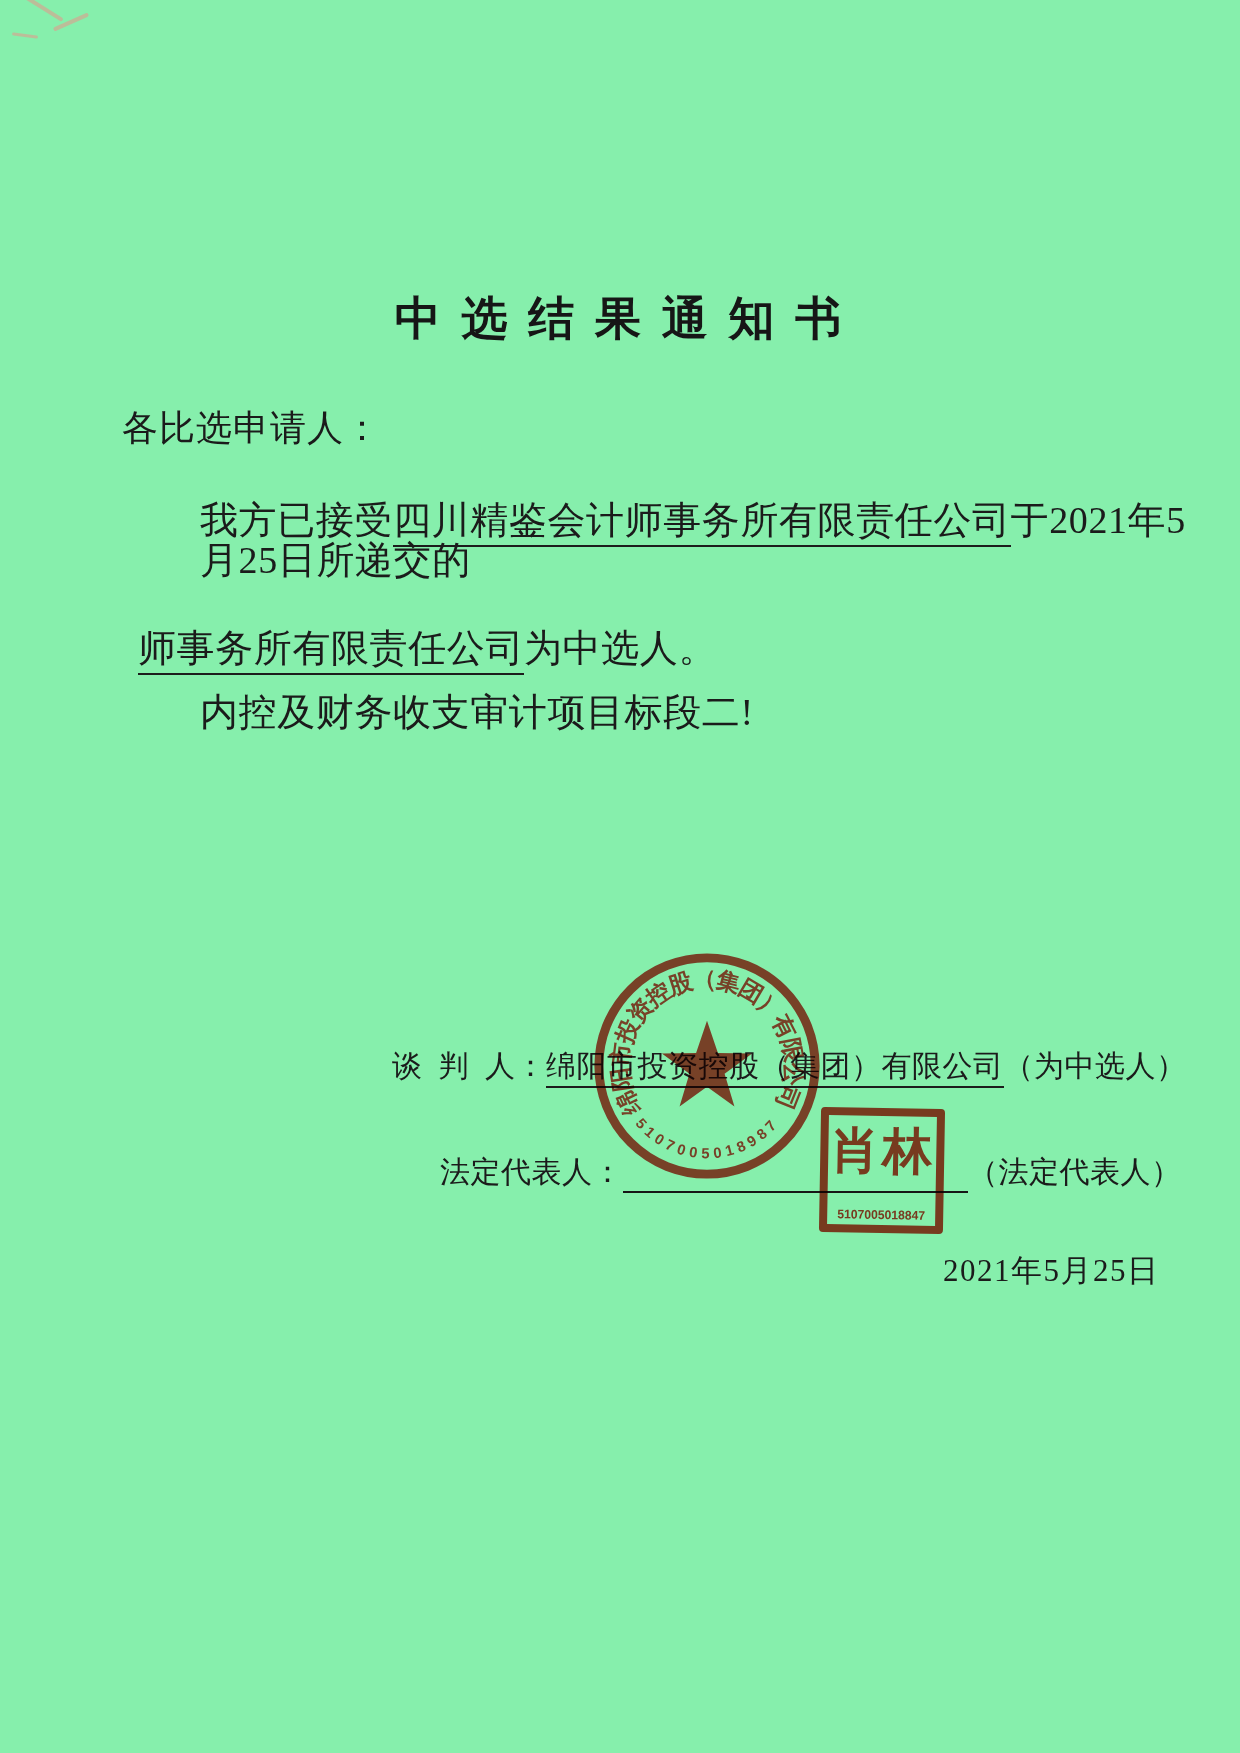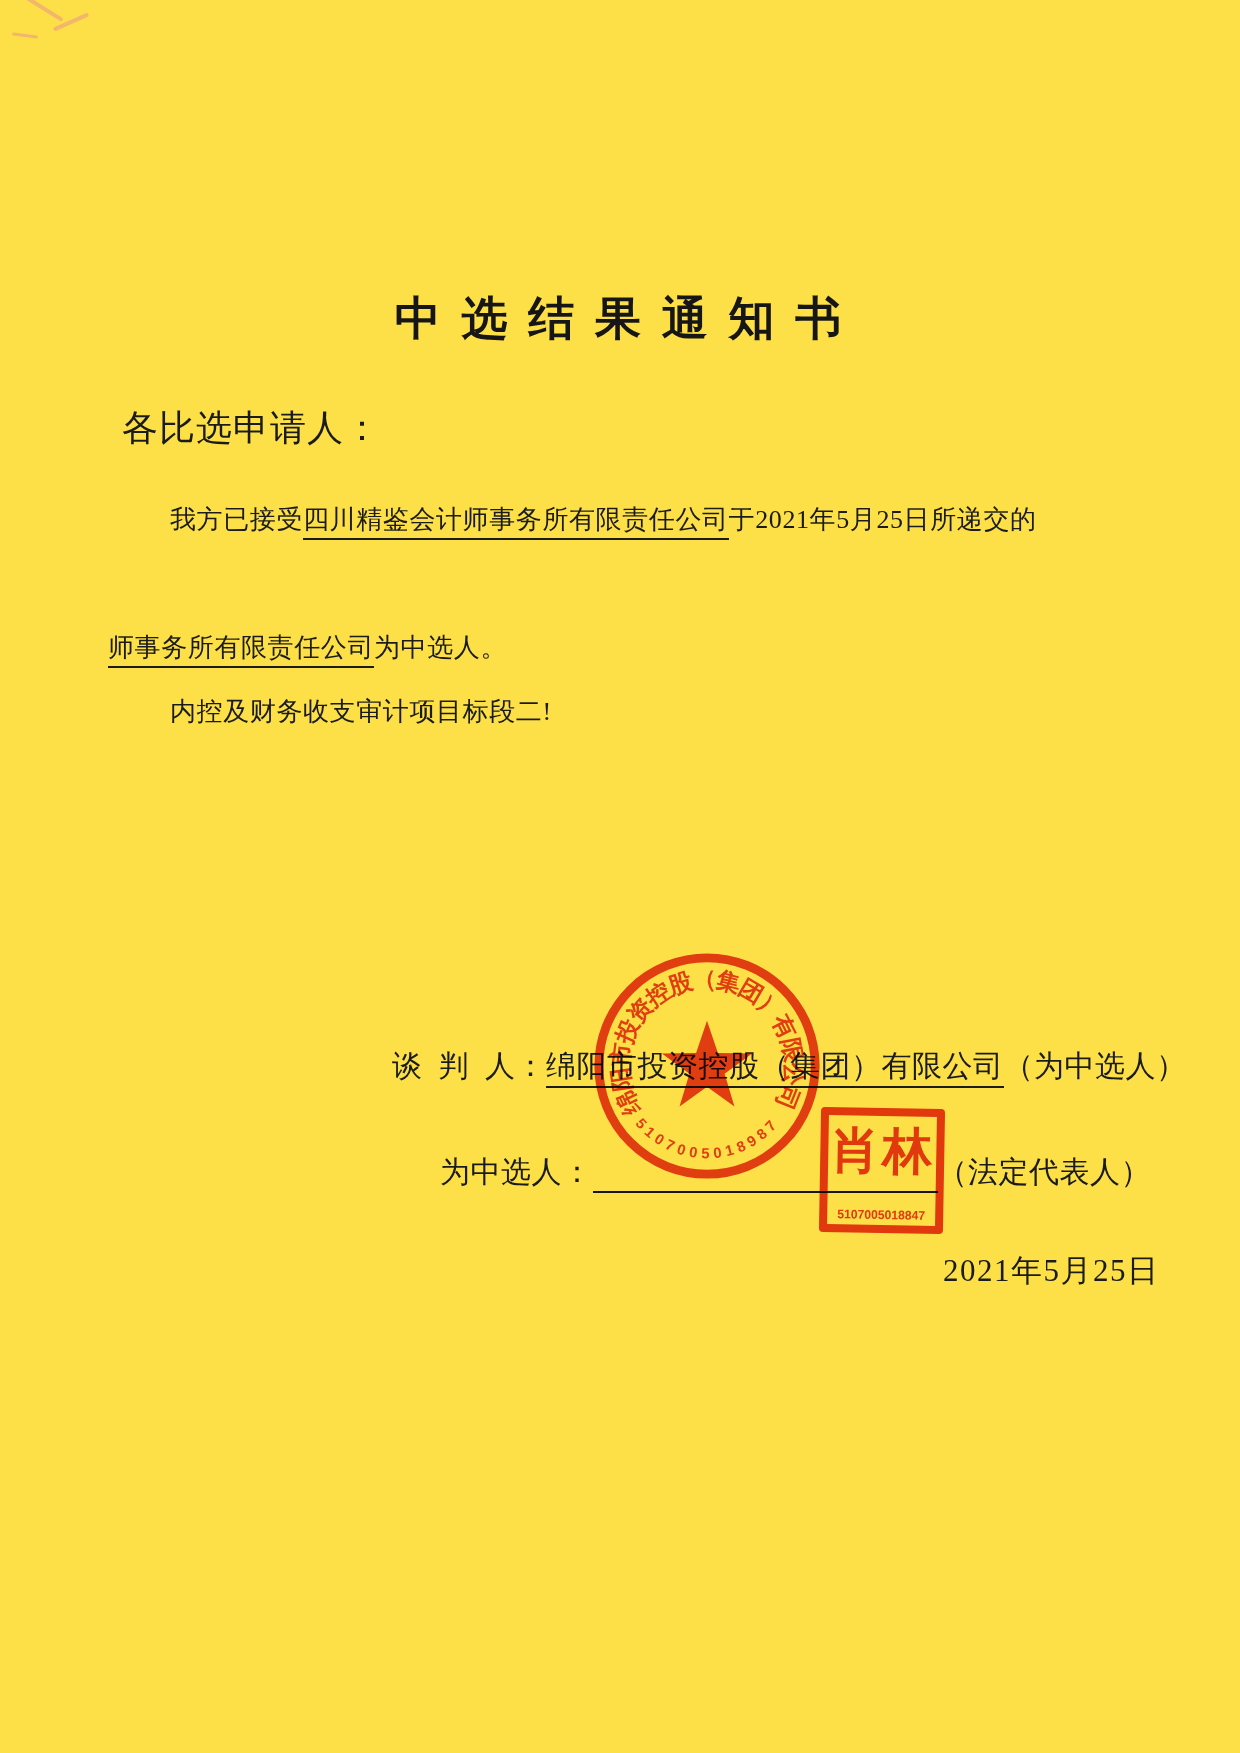--- a/index.html
+++ b/index.html
@@ -1,39 +1,39 @@
 <!DOCTYPE html>
 <html><head>
 <meta charset="utf-8">
 <style>
   html,body{margin:0;padding:0;background:#e9e9e9;}
   .page{
     position:relative;
     width:1240px;height:1753px;
     margin:0 auto;
-    background:#fde047;
+    background:#86efac;
     overflow:hidden;
     font-family:"Liberation Serif","DejaVu Serif",serif;
     color:#1b1b1b;
   }
   
   .scan-mark span{position:absolute;background:#e9948a;opacity:.55;border-radius:2px;}
   .scan-mark .m1{left:20px;top:6px;width:46px;height:4px;transform:rotate(32deg);}
   .scan-mark .m2{left:52px;top:20px;width:38px;height:4px;transform:rotate(-24deg);}
   .scan-mark .m3{left:12px;top:34px;width:26px;height:3px;transform:rotate(8deg);}
 
   .title{
     position:absolute;top:288px;left:0;width:100%;
     margin:0;text-align:center;
     font-family:"Liberation Sans","DejaVu Sans",sans-serif;
     font-weight:700;font-size:46px;letter-spacing:4px;
     color:#161616;white-space:pre-wrap;
   }
   .salutation{position:absolute;top:404px;left:122px;font-size:36px;letter-spacing:1px;}
-  .bline{position:absolute;left:108px;width:1010px;font-size:26px;letter-spacing:.6px;line-height:40px;}
+  .bline{position:absolute;left:138px;width:1010px;font-size:38px;letter-spacing:.6px;line-height:40px;}
   .indent{padding-left:62px;}
   .l1{top:500px;}
   .l2{top:564px;}
   .l3{top:628px;}
   .thanks{top:692px;}
   .u{border-bottom:2px solid #1c1c1c;padding-bottom:4px;}
 
   .sig-line{position:absolute;font-size:30px;letter-spacing:.5px;white-space:pre-wrap;}
   .negotiator{top:1046px;left:392px;}
   .legal{top:1152px;left:440px;}
@@ -82,21 +82,21 @@
 
   <div class="bline l1 indent"><span>我方已接受</span><span class="u">四川精鉴会计师事务所有限责任公司</span><span>于2021年5月25日所递交的</span></div>
 
 
   <div class="bline l3"><span class="u">师事务所有限责任公司</span><span>为中选人。</span></div>
 
   <div class="bline thanks indent">内控及财务收支审计项目标段二!</div>
 
   <div class="sig-line negotiator"><span>谈  判  人：</span><span class="u">绵阳市投资控股（集团）有限公司</span><span>（为中选人）</span></div>
 
-  <div class="sig-line legal"><span>为中选人：</span><span class="blank-line"></span><span>（法定代表人）</span></div>
+  <div class="sig-line legal"><span>法定代表人：</span><span class="blank-line"></span><span>（法定代表人）</span></div>
 
   <div class="date-line">2021年5月25日</div>
 
   <svg class="stamp round-stamp" width="236" height="236" viewBox="0 0 240 240">
     <circle cx="120" cy="120" r="110" fill="none" stroke="#e0372b" stroke-width="9"></circle>
     <path id="arcTop" d="M 54.5 165.9 A 80 80 0 1 1 185.5 165.9" fill="none"></path>
     <path id="arcBottom" d="M 43 173.9 A 94 94 0 0 0 197 173.9" fill="none"></path>
     <polygon fill="#e0372b" points="120,74 108.9,106.9 74.1,107.3 102.1,128 92.1,161.2 120,141 147.9,161.2 137.9,128 165.9,107.3 131.1,106.9"></polygon>
     <text font-size="24" font-weight="700" fill="#e0372b" font-family="Liberation Sans, DejaVu Sans, sans-serif">
       <textPath href="#arcTop" startOffset="2" textLength="340" lengthAdjust="spacing">绵阳市投资控股（集团）有限公司</textPath>

